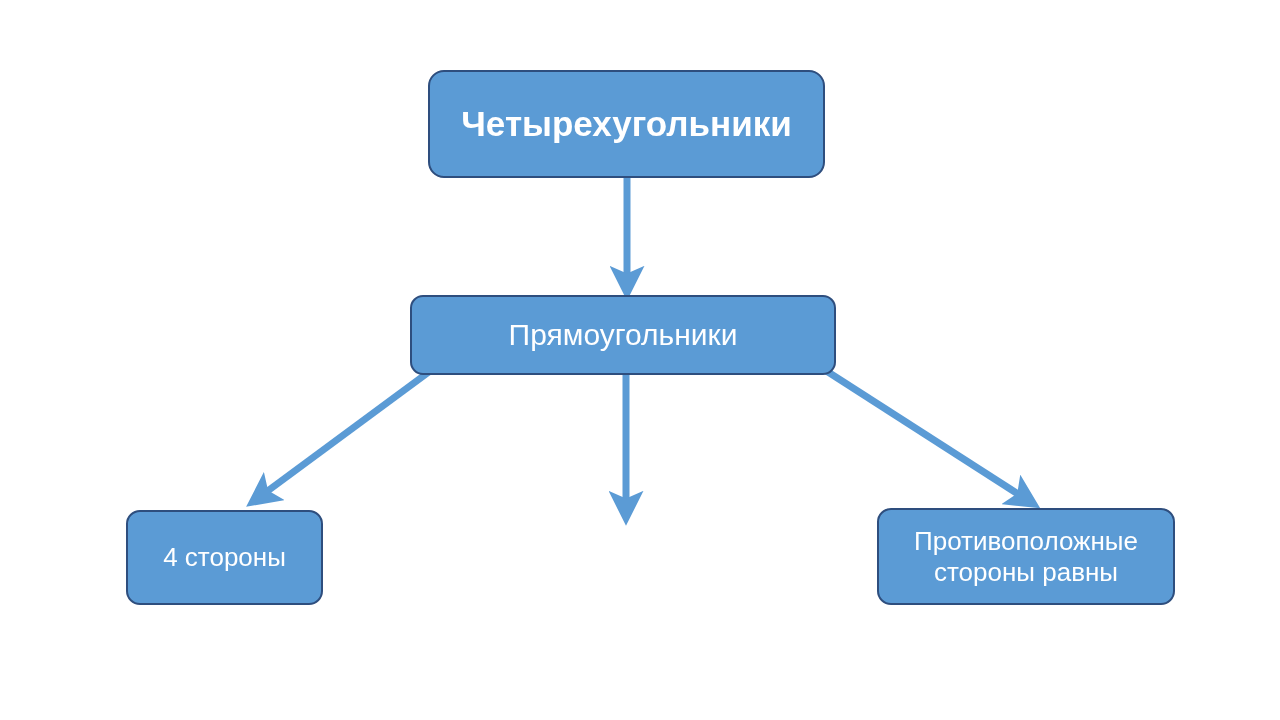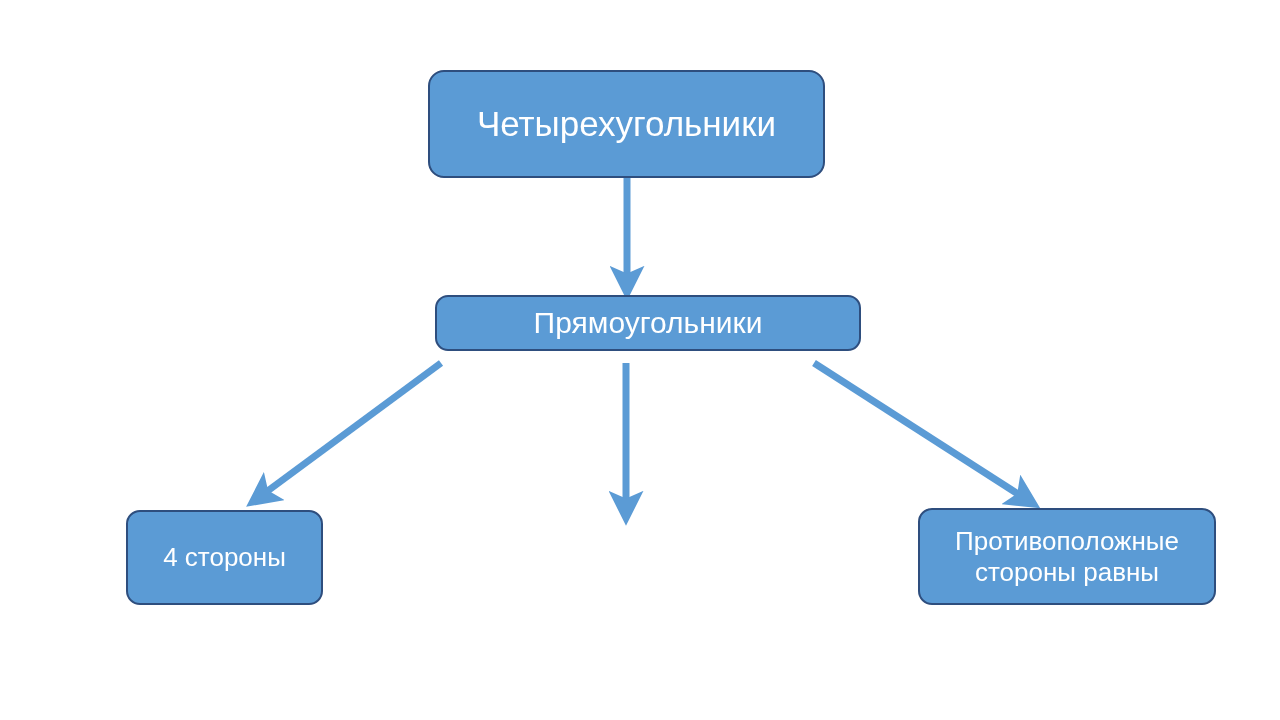--- a/index.html
+++ b/index.html
@@ -47,29 +47,30 @@
     white-space: pre-line;
   }
 
   
   #node-root {
     left: 428px;
     top: 70px;
     width: 397px;
     height: 108px;
     border-radius: 16px;
+    font-weight: bold;
   }
   #node-root .node-label { font-size: 35px; }
 
   
   #node-rect {
-    left: 435px;
+    left: 410px;
     top: 295px;
     width: 426px;
-    height: 56px;
+    height: 80px;
     border-radius: 13px;
   }
   #node-rect .node-label { font-size: 30px; }
 
   
   #node-sides {
     left: 126px;
     top: 510px;
     width: 197px;
     height: 95px;
@@ -80,21 +81,21 @@
   #node-angles {
     left: 496px;
     top: 520px;
     width: 260px;
     height: 97px;
     border-radius: 14px;
   }
   #node-angles .node-label { font-size: 30px; }
 
   #node-opposite {
-    left: 918px;
+    left: 877px;
     top: 508px;
     width: 298px;
     height: 97px;
     border-radius: 14px;
   }
   #node-opposite .node-label { font-size: 26px; }
 </style>
 </head>
 <body>
 

